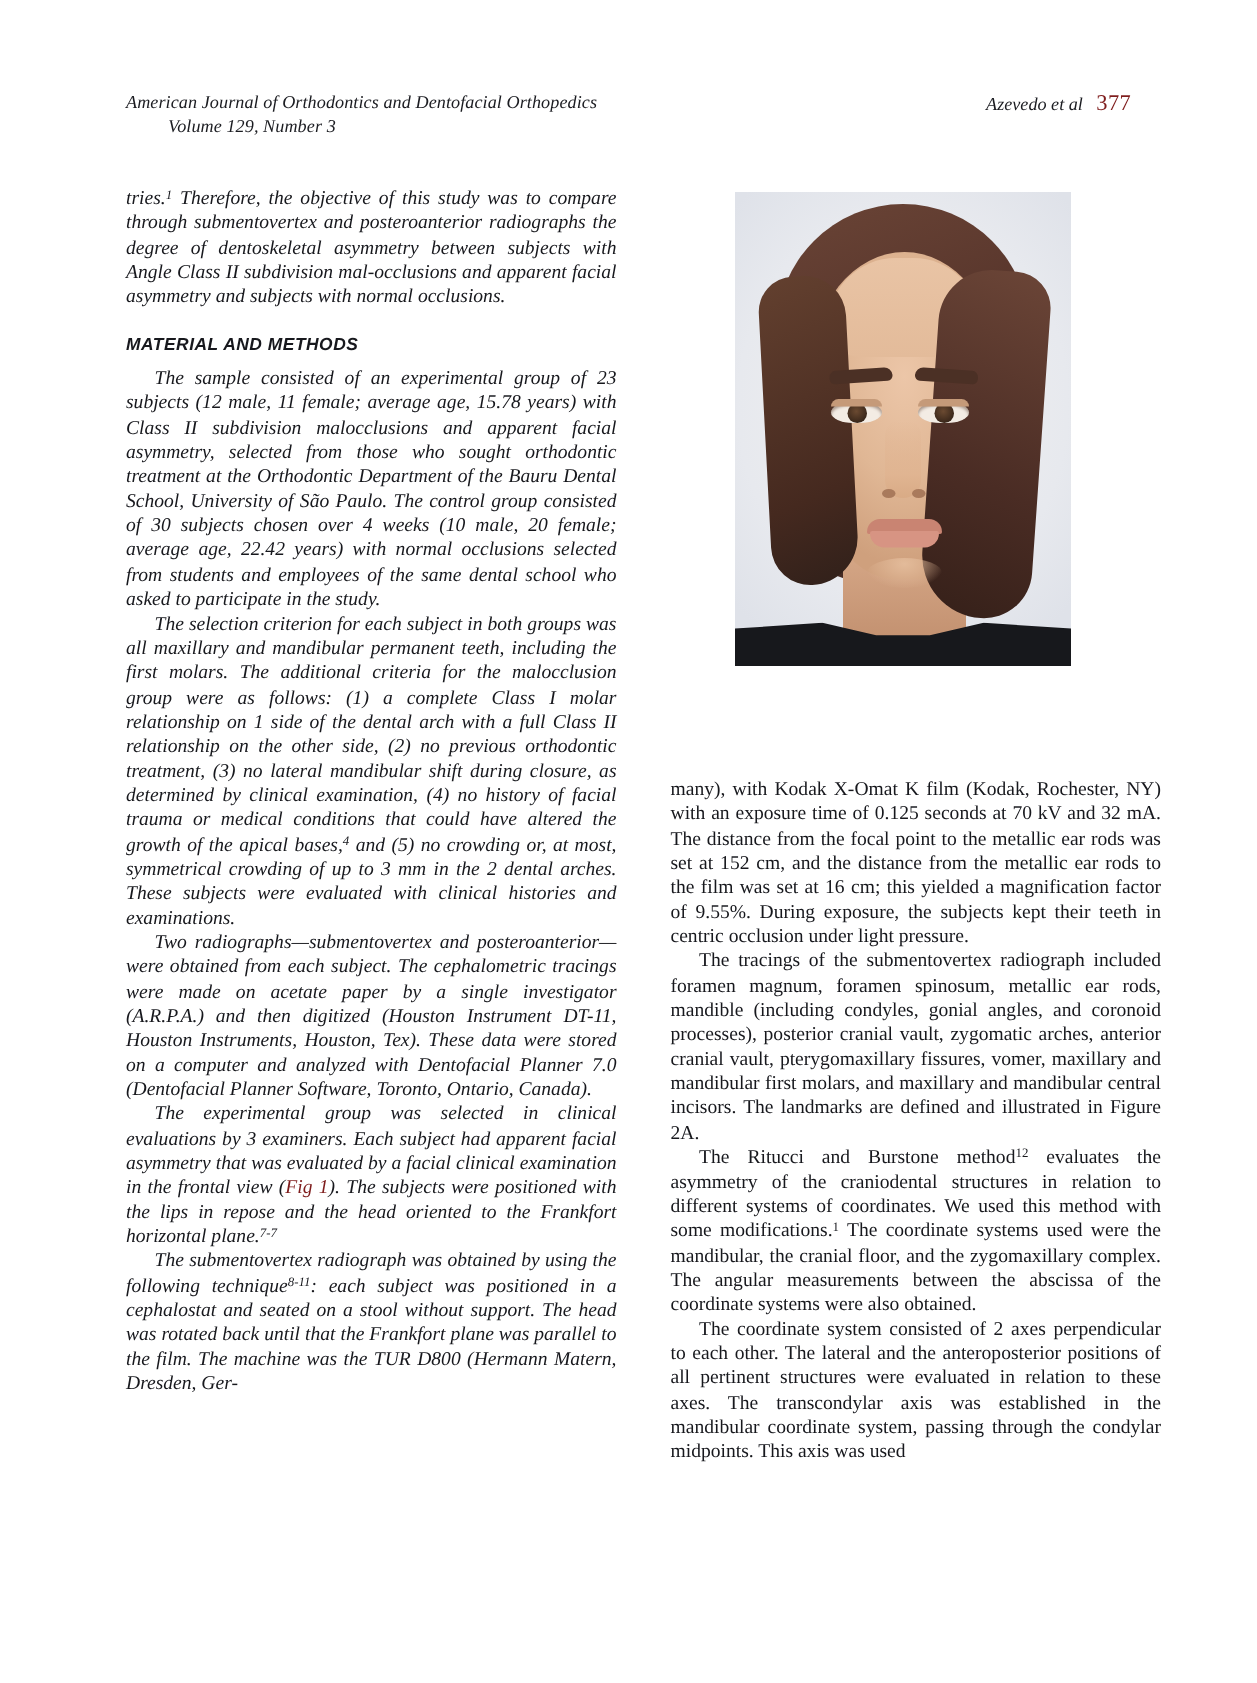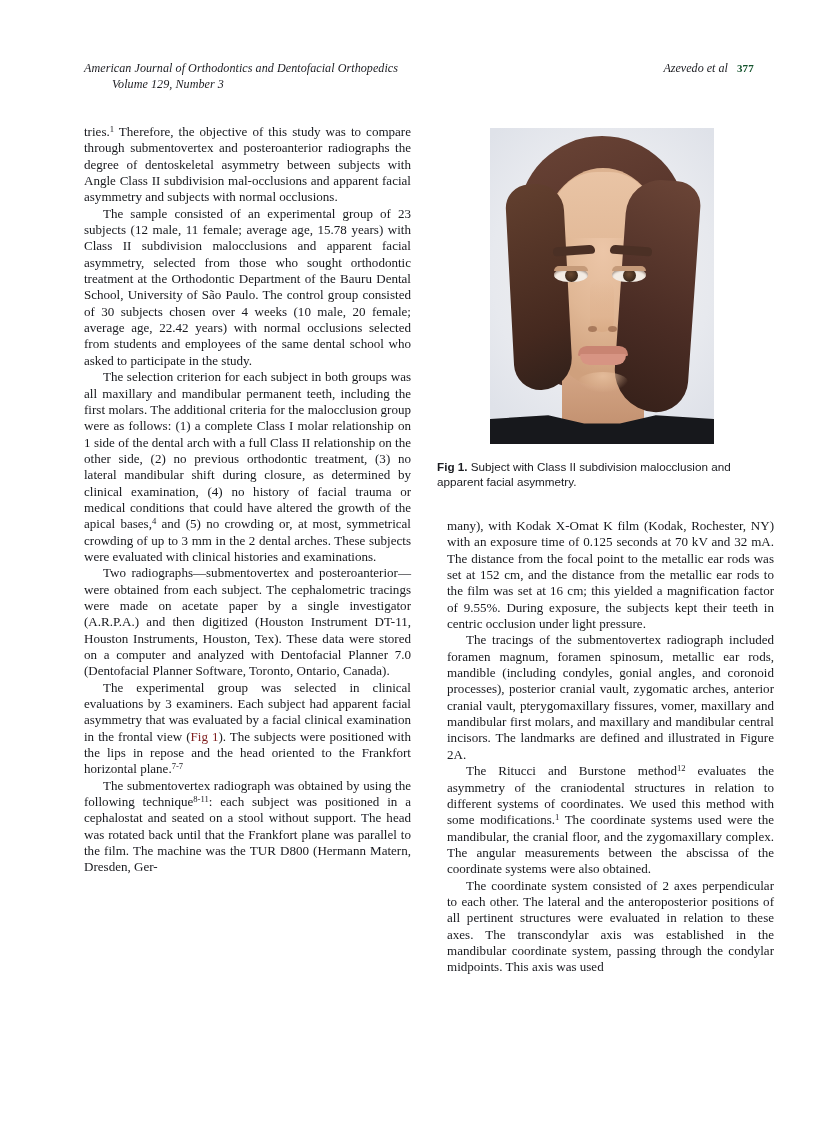--- a/index.html
+++ b/index.html
@@ -44,39 +44,39 @@
     gap: 9px;
     white-space: nowrap;
     text-align: center;
   }
   .rh-authors {
     font-style: italic;
     font-size: 12.1px;
     color: #1b1c21;
   }
   .rh-pageno {
-    font-weight: bold;
-    font-size: 11px;
-    color: #14532d;
+    font-weight: normal;
+    font-size: 15px;
+    color: #7f1d1d;
     letter-spacing: 0.2px;
   }
 
   
   .col {
     position: absolute;
     top: 124px;
     width: 327px;
     text-align: justify;
     font-size: 13.05px;
     line-height: 16.35px;
     color: #17181d;
     -webkit-hyphens: none;
     hyphens: none;
   }
-  .col-left  { left: 84px; }
+  .col-left  { left: 84px; font-style: italic; }
   .col-right { left: 447px; top: 518px; width: 327px; }
 
   .col p {
     margin: 0;
     text-align: justify;
     text-justify: inter-word;
   }
   .col p.indent { text-indent: 19px; }
   .col p.noindent { text-indent: 0; }
 
@@ -244,20 +244,21 @@
     <div class="rh-right">
       <span class="rh-authors">Azevedo et al</span>
       <span class="rh-pageno">377</span>
     </div>
   </div>
 
   <div class="col col-left">
 
     <p class="noindent">tries.<sup>1</sup> Therefore, the objective of this study was to compare through submentovertex and posteroanterior radiographs the degree of dentoskeletal asymmetry between subjects with Angle Class II subdivision mal-occlusions and apparent facial asymmetry and subjects with normal occlusions.</p>
 
+    <h2 class="section-head">MATERIAL AND METHODS</h2>
 
     <p class="indent">The sample consisted of an experimental group of 23 subjects (12 male, 11 female; average age, 15.78 years) with Class II subdivision malocclusions and apparent facial asymmetry, selected from those who sought orthodontic treatment at the Orthodontic Department of the Bauru Dental School, University of São Paulo. The control group consisted of 30 subjects chosen over 4 weeks (10 male, 20 female; average age, 22.42 years) with normal occlusions selected from students and employees of the same dental school who asked to participate in the study.</p>
 
     <p class="indent">The selection criterion for each subject in both groups was all maxillary and mandibular permanent teeth, including the first molars. The additional criteria for the malocclusion group were as follows: (1) a complete Class I molar relationship on 1 side of the dental arch with a full Class II relationship on the other side, (2) no previous orthodontic treatment, (3) no lateral mandibular shift during closure, as determined by clinical examination, (4) no history of facial trauma or medical conditions that could have altered the growth of the apical bases,<sup>4</sup> and (5) no crowding or, at most, symmetrical crowding of up to 3 mm in the 2 dental arches. These subjects were evaluated with clinical histories and examinations.</p>
 
     <p class="indent">Two radiographs—submentovertex and posteroanterior—were obtained from each subject. The cephalometric tracings were made on acetate paper by a single investigator (A.R.P.A.) and then digitized (Houston Instrument DT-11, Houston Instruments, Houston, Tex). These data were stored on a computer and analyzed with Dentofacial Planner 7.0 (Dentofacial Planner Software, Toronto, Ontario, Canada).</p>
 
     <p class="indent">The experimental group was selected in clinical evaluations by 3 examiners. Each subject had apparent facial asymmetry that was evaluated by a facial clinical examination in the frontal view (<a class="xref" href="#">Fig 1</a>). The subjects were positioned with the lips in repose and the head oriented to the Frankfort horizontal plane.<sup>7-7</sup></p>
 
     <p class="indent">The submentovertex radiograph was obtained by using the following technique<sup>8-11</sup>: each subject was positioned in a cephalostat and seated on a stool without support. The head was rotated back until that the Frankfort plane was parallel to the film. The machine was the TUR D800 (Hermann Matern, Dresden, Ger-</p>
@@ -289,24 +290,20 @@
         </div>
         <div class="pt-nose"></div>
         <div class="pt-nostril-l"></div>
         <div class="pt-nostril-r"></div>
         <div class="pt-lip-top"></div>
         <div class="pt-lip-bot"></div>
         <div class="pt-chin"></div>
         <div class="pt-shirt"></div>
       </div>
     </div>
-    <div class="fig-caption">
-      <b>Fig 1.</b>
-      <span>Subject with Class II subdivision malocclusion and apparent facial asymmetry.</span>
-    </div>
   </div>
 
   <div class="col col-right">
 
     <p class="noindent">many), with Kodak X-Omat K film (Kodak, Rochester, NY) with an exposure time of 0.125 seconds at 70 kV and 32 mA. The distance from the focal point to the metallic ear rods was set at 152 cm, and the distance from the metallic ear rods to the film was set at 16 cm; this yielded a magnification factor of 9.55%. During exposure, the subjects kept their teeth in centric occlusion under light pressure.</p>
 
     <p class="indent">The tracings of the submentovertex radiograph included foramen magnum, foramen spinosum, metallic ear rods, mandible (including condyles, gonial angles, and coronoid processes), posterior cranial vault, zygomatic arches, anterior cranial vault, pterygomaxillary fissures, vomer, maxillary and mandibular first molars, and maxillary and mandibular central incisors. The landmarks are defined and illustrated in <a class="xref plain" href="#">Figure 2A</a>.</p>
 
     <p class="indent">The Ritucci and Burstone method<sup>12</sup> evaluates the asymmetry of the craniodental structures in relation to different systems of coordinates. We used this method with some modifications.<sup>1</sup> The coordinate systems used were the mandibular, the cranial floor, and the zygomaxillary complex. The angular measurements between the abscissa of the coordinate systems were also obtained.</p>
 

